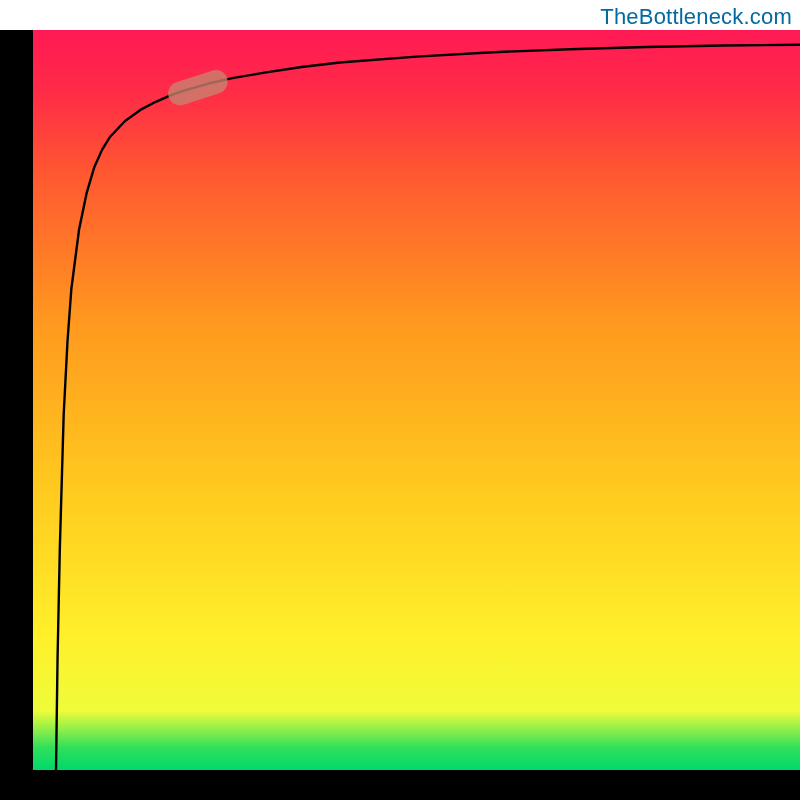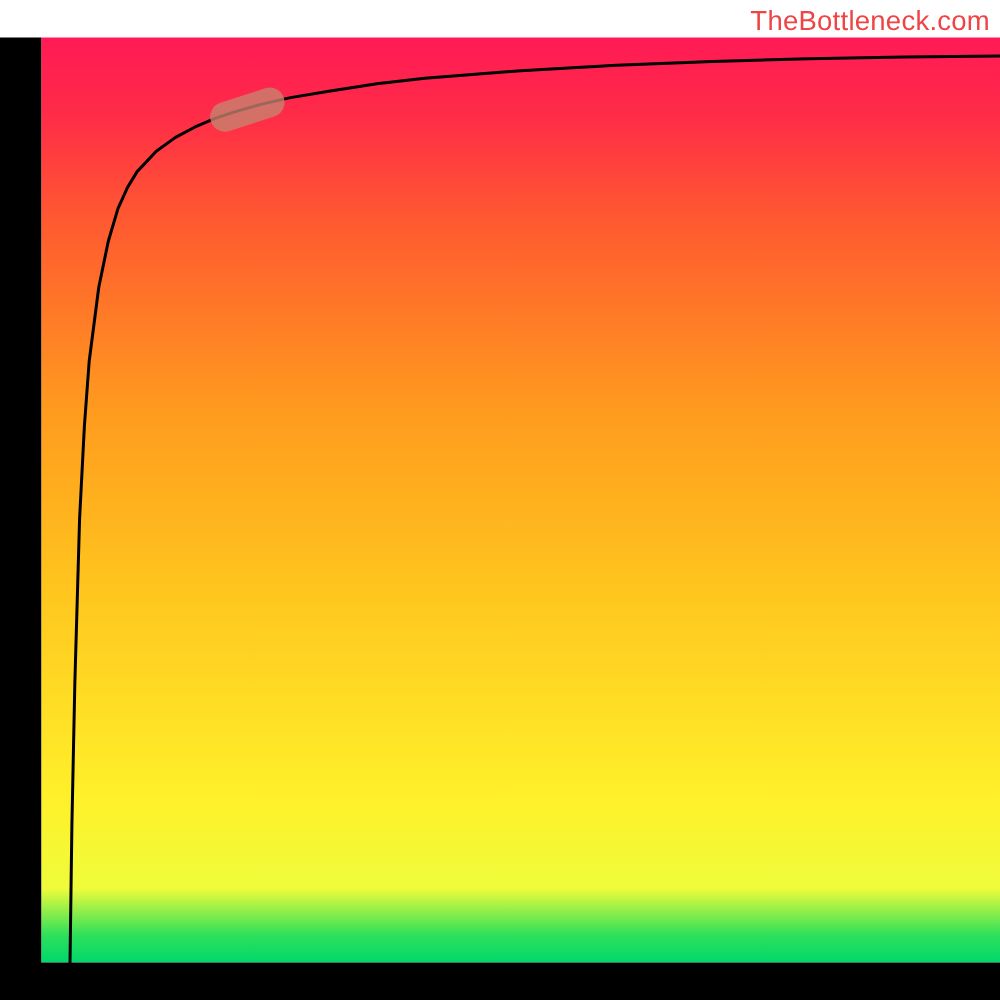--- a/index.html
+++ b/index.html
@@ -14,21 +14,21 @@
     position: relative;
     width: 800px;
     height: 800px;
   }
   .watermark {
     position: absolute;
     top: 4px;
     right: 8px;
     font-family: Arial, Helvetica, sans-serif;
     font-size: 22px;
-    color: #ef4444;
+    color: #0369a1;
     letter-spacing: 0.2px;
     user-select: none;
   }
   svg.plotsvg {
     position: absolute;
     top: 0;
     left: 0;
     width: 800px;
     height: 800px;
     display: block;

